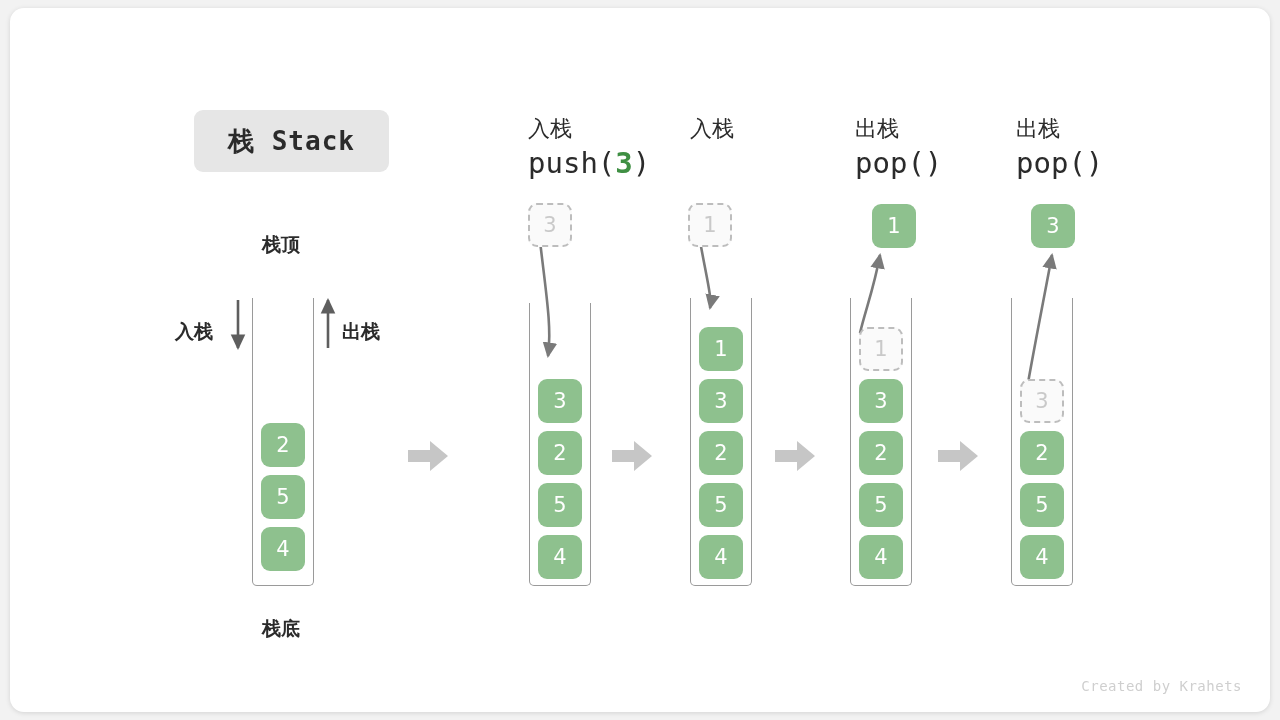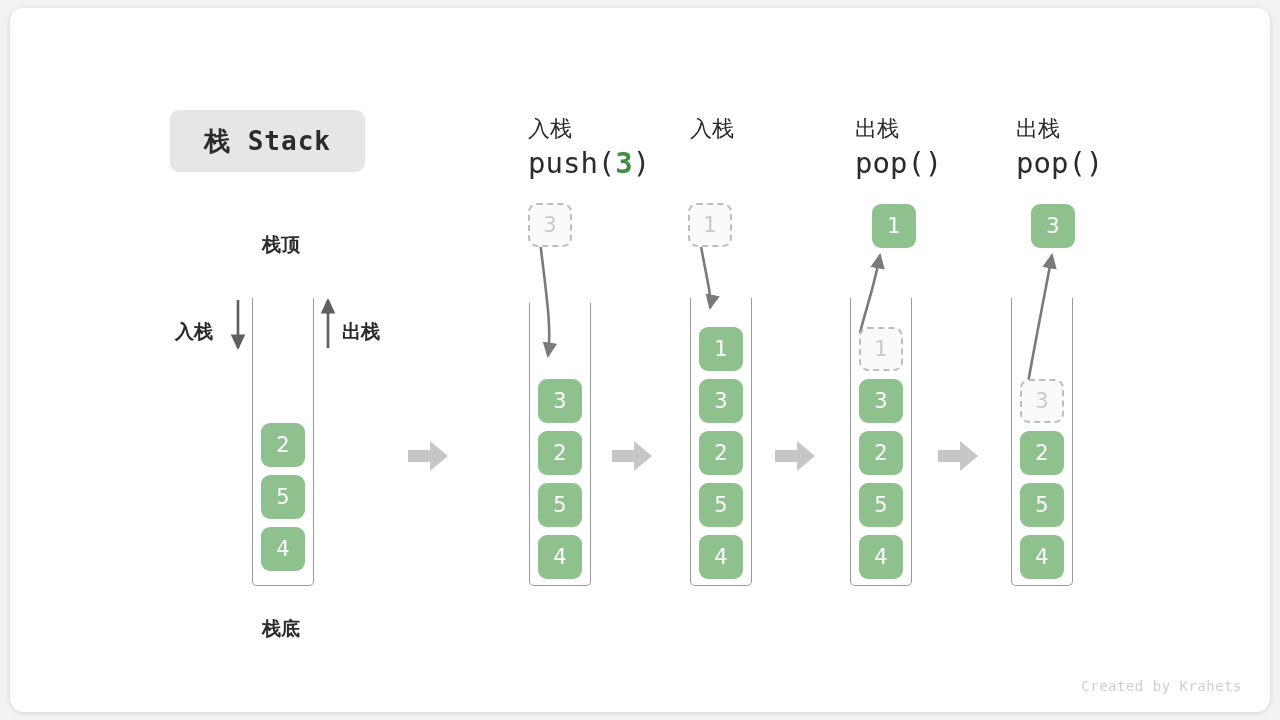--- a/index.html
+++ b/index.html
@@ -19,21 +19,21 @@
     width: 1260px;
     height: 704px;
     background: #ffffff;
     border-radius: 14px;
     box-shadow: 0 1px 5px rgba(0,0,0,0.13);
   }
 
   
   #title-badge {
     position: absolute;
-    left: 160px;
+    left: 184px;
     top: 102px;
     width: 195px;
     height: 62px;
     background: #e6e6e6;
     border-radius: 9px;
     display: flex;
     align-items: center;
     justify-content: center;
     font-family: "DejaVu Sans Mono", monospace;
     font-size: 26px;

